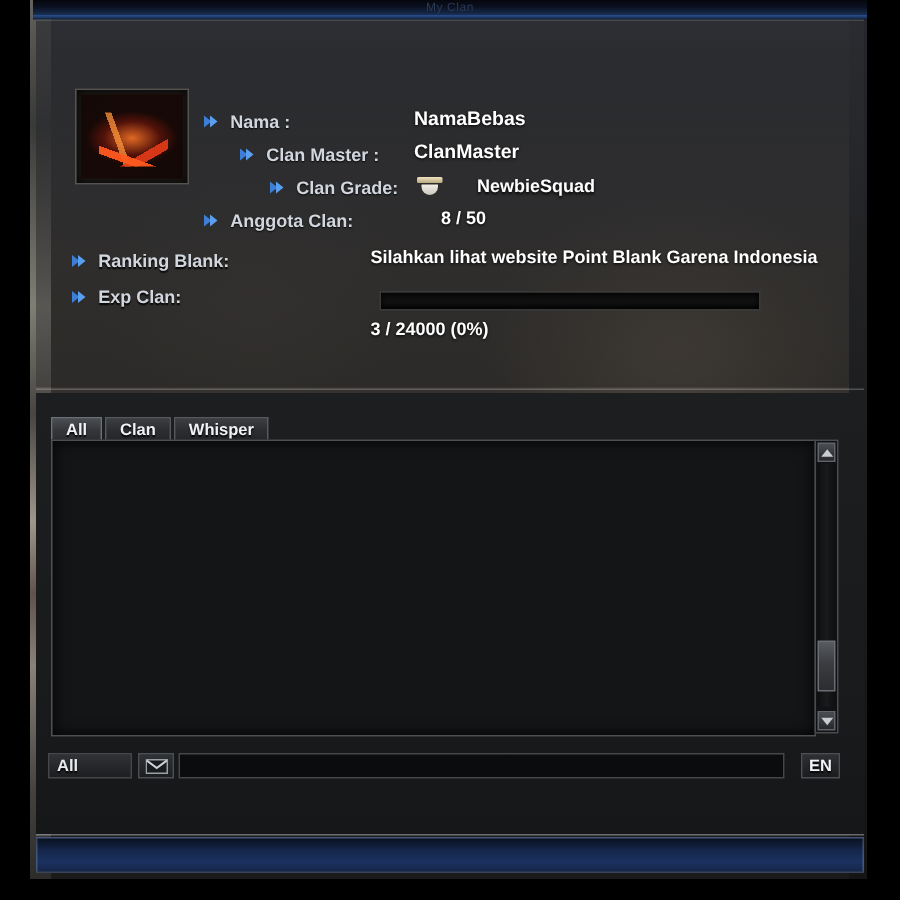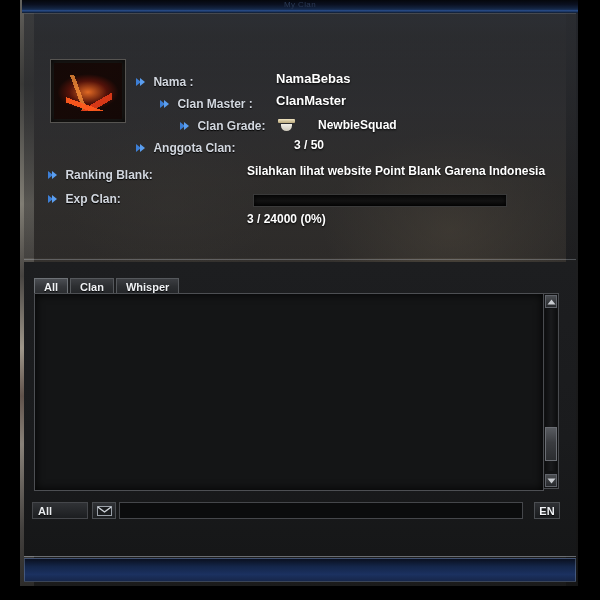--- a/index.html
+++ b/index.html
@@ -374,21 +374,21 @@
 
       <div class="row" style="left:112px; top:125px;">
         <span class="arrow">
           <svg width="10" height="10" viewBox="0 0 10 10">
               <path d="M0 1 L5 5 L0 9 Z" fill="#3d7fd6"></path>
               <path d="M4 1 L9 5 L4 9 Z" fill="#5a9ef0"></path>
             </svg>
         </span>
         <span class="lbl">Anggota Clan:</span>
       </div>
-      <div class="row val val-sm" style="left:252px; top:125px;">3 / 50</div>
+      <div class="row val val-sm" style="left:252px; top:125px;">8 / 50</div>
 
 
       <div class="row" style="left:24px; top:152px;">
         <span class="arrow">
           <svg width="10" height="10" viewBox="0 0 10 10">
               <path d="M0 1 L5 5 L0 9 Z" fill="#3d7fd6"></path>
               <path d="M4 1 L9 5 L4 9 Z" fill="#5a9ef0"></path>
             </svg>
         </span>
         <span class="lbl">Ranking Blank:</span>

